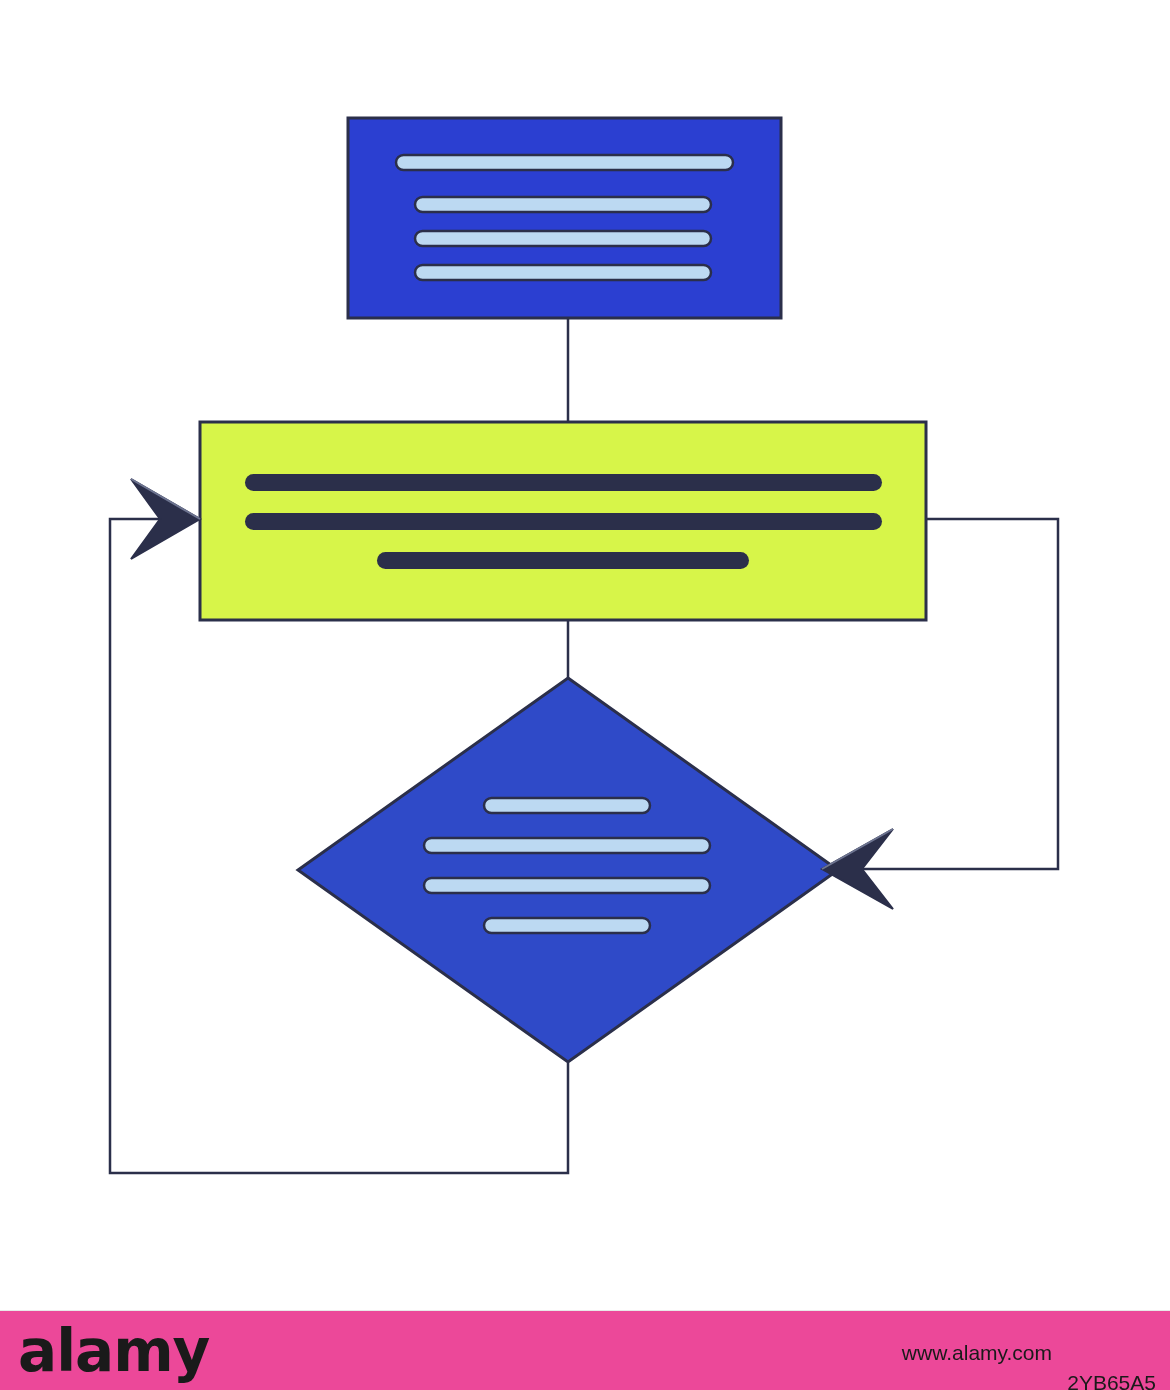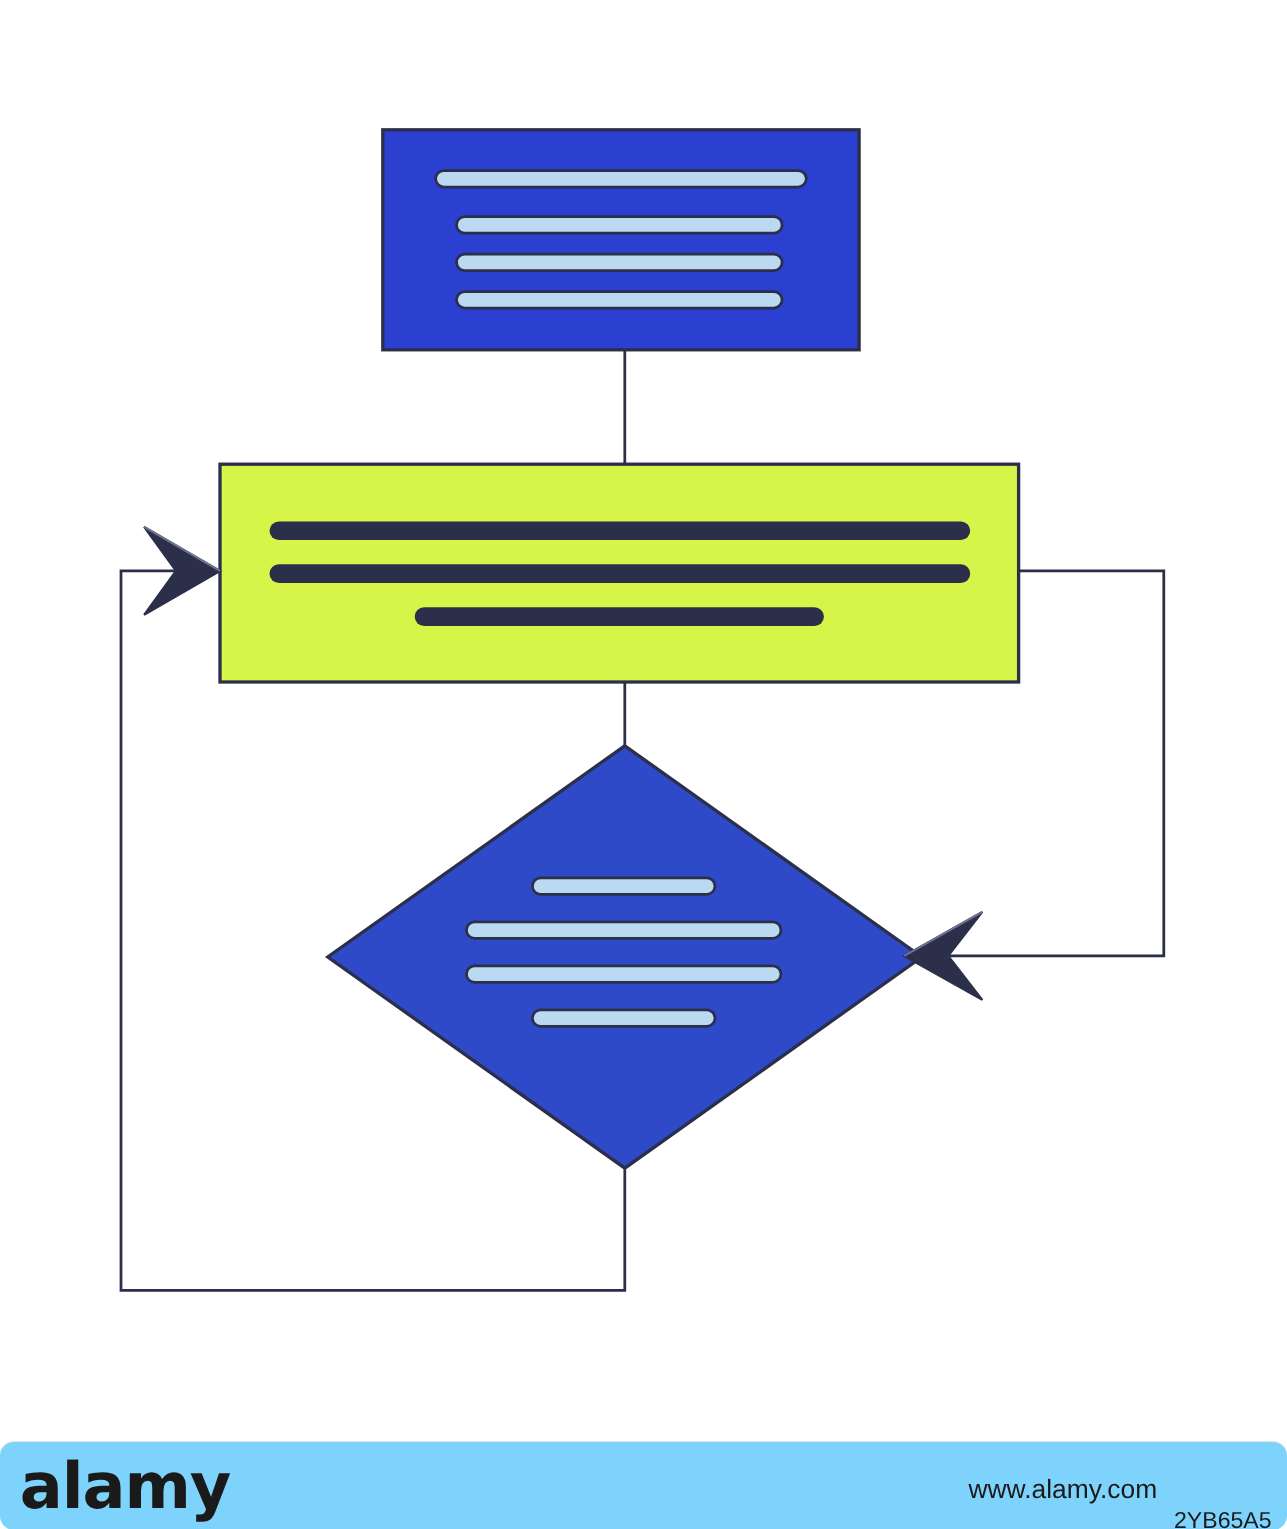--- a/index.html
+++ b/index.html
@@ -33,40 +33,39 @@
     display: block;
   }
 
   
   #watermark-bar {
     position: absolute;
     left: 0;
     top: 1310px;
     width: 1170px;
     height: 80px;
-    background: #7dd3fc;
+    background: #ec4899;
     border-top: 1px solid #e8e8e8;
-    border-radius: 13px;
   }
   #alamy-logo {
     position: absolute;
     left: 18px;
     top: 6px;
     font-family: "DejaVu Sans", sans-serif;
     font-size: 58px;
     font-weight: bold;
     color: #1a1a1a;
     letter-spacing: -1px;
   }
   #alamy-domain {
     position: absolute;
     right: 118px;
     top: 30px;
     font-family: "Liberation Sans", sans-serif;
-    font-size: 24px;
+    font-size: 21px;
     color: #1a1a1a;
   }
   #alamy-imageid {
     position: absolute;
     right: 14px;
     top: 30px;
     font-family: "Liberation Sans", sans-serif;
     font-size: 21px;
     color: #1a1a1a;
     margin-top: 30px;

